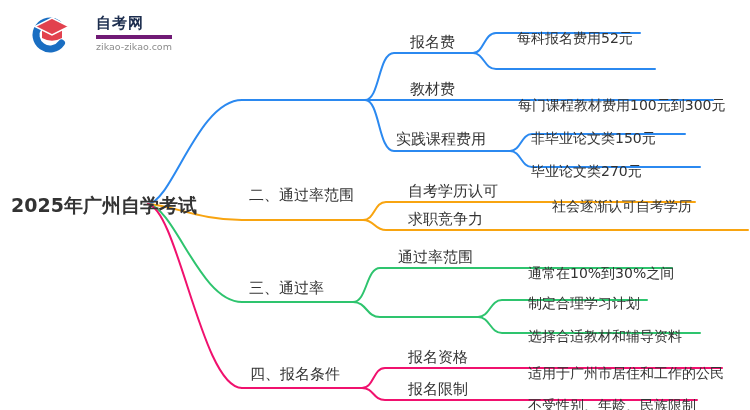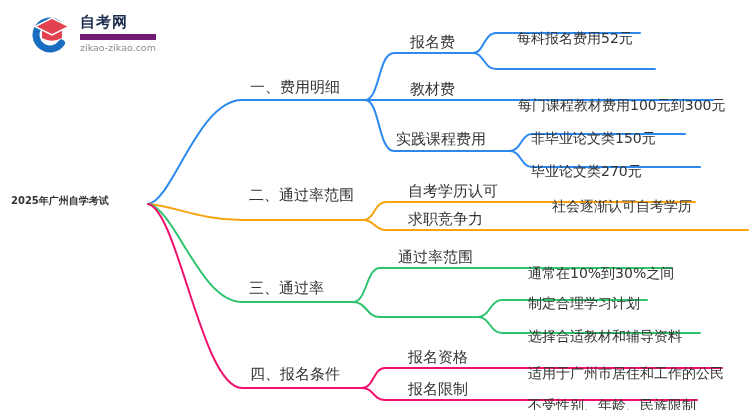--- a/index.html
+++ b/index.html
@@ -6,25 +6,25 @@
   .stage{
     position:relative;width:750px;height:410px;background:#fff;overflow:hidden;
     font-family:"DejaVu Sans",sans-serif;
   }
   svg{position:absolute;left:0;top:0;}
   .branch path{fill:none;stroke-width:2;stroke-linecap:round;}
   .lbl{
     position:absolute;white-space:nowrap;color:var(--c-text,#333);
     font-size:15px;line-height:1.15;
   }
-  .lbl.root{font-size:10px;font-weight:700;}
+  .lbl.root{font-size:19px;font-weight:700;}
   .lbl.leaf{font-size:14px;margin-top:16px;}
-  .logo{position:absolute;left:28px;top:9px;display:flex;align-items:center;gap:4px;}
+  .logo{position:absolute;left:28px;top:9px;display:flex;align-items:center;gap:20px;}
   .logo-name{font-size:15px;font-weight:700;color:var(--c-logo-navy,#1c2d4e);letter-spacing:1px;}
-  .logo-domain{font-size:9.5px;color:#8c8c8c;border-top:6px solid #701a75;padding-top:2px;margin-top:2px;}
+  .logo-domain{font-size:9.5px;color:#8c8c8c;border-top:4px solid #701a75;padding-top:2px;margin-top:2px;}
 </style>
 </head>
 <body>
 
 <div class="stage">
 
   <svg width="750" height="410">
     <g class="branch" style="stroke: rgb(43, 137, 240);">
       <path d="M148,204 C172,202 198,100 242,100"></path>
       <path d="M242,100 L365,100"></path>
@@ -65,21 +65,20 @@
       <path d="M24,9 L41,17.5 L24,26 L7,17.5 Z" fill="var(--c-logo-red,#e2414e)" stroke="#ffffff" stroke-width="1.5"></path>
     </svg>
     <div class="logo-text">
       <div class="logo-name">自考网</div>
       <div class="logo-domain">zikao-zikao.com</div>
     </div>
   </div>
 
   <div class="lbl root" style="left:11px;top:195px">2025年广州自学考试</div>
 
-  <div class="lbl" style="left:250px;top:79px">一、费用明细</div>
   <div class="lbl" style="left:249px;top:187px">二、通过率范围</div>
   <div class="lbl" style="left:249px;top:280px">三、通过率</div>
   <div class="lbl" style="left:250px;top:366px">四、报名条件</div>
 
   <div class="lbl" style="left:410px;top:34px">报名费</div>
   <div class="lbl" style="left:410px;top:81px">教材费</div>
   <div class="lbl" style="left:396px;top:131px">实践课程费用</div>
   <div class="lbl" style="left:408px;top:183px">自考学历认可</div>
   <div class="lbl" style="left:408px;top:211px">求职竞争力</div>
   <div class="lbl" style="left:398px;top:249px">通过率范围</div>

